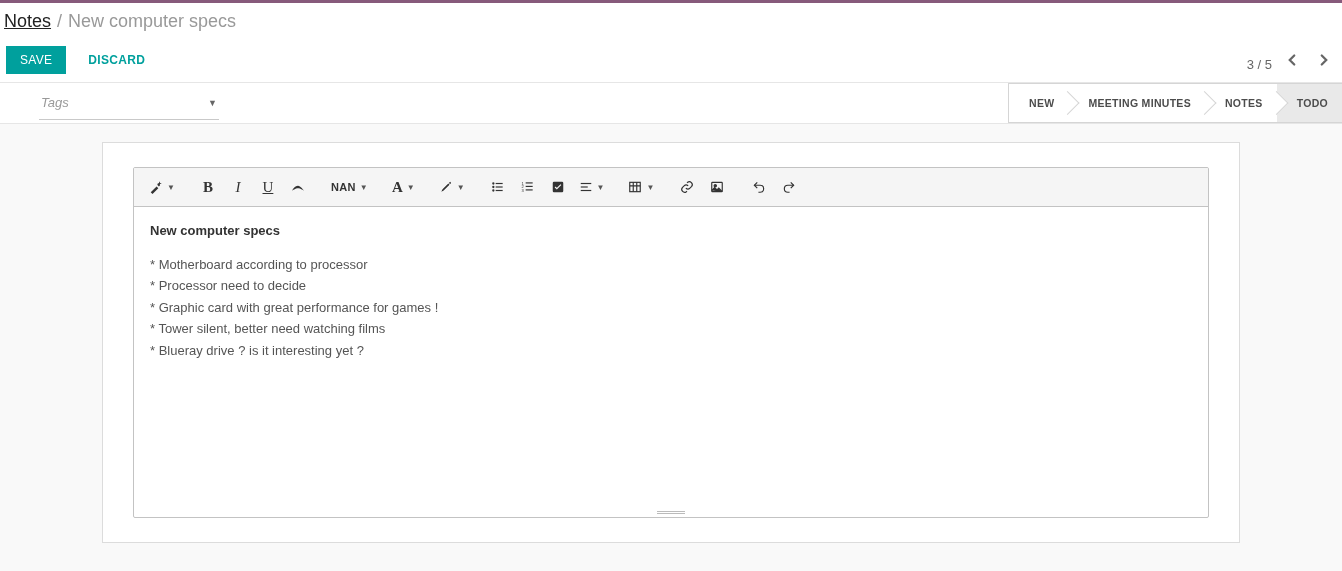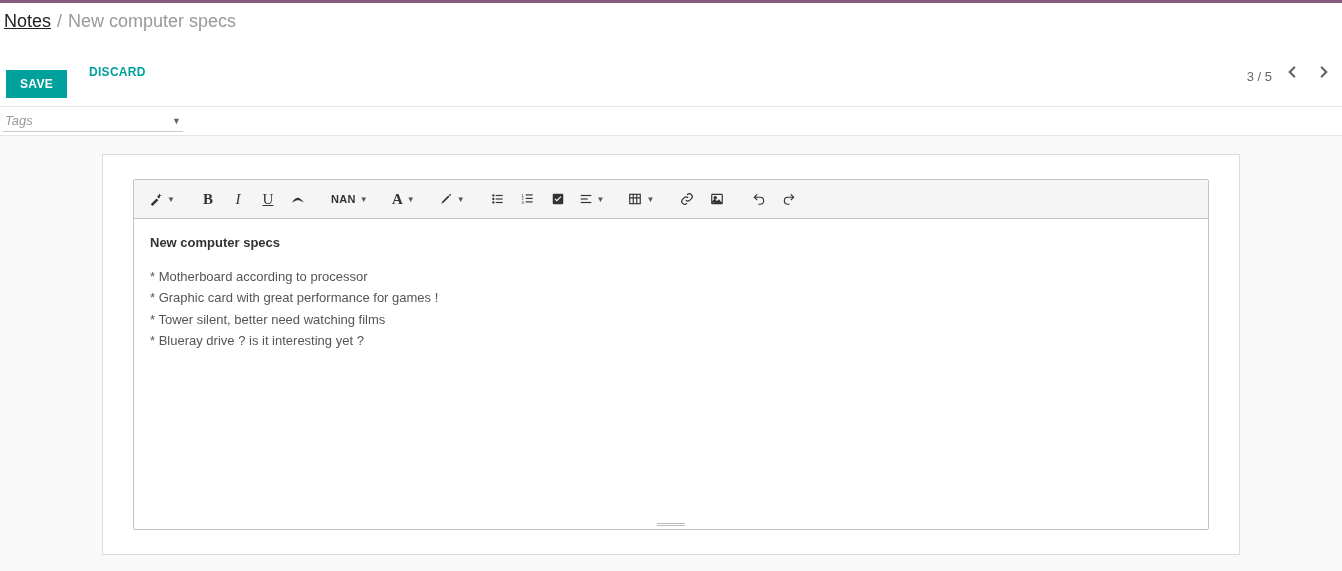--- a/index.html
+++ b/index.html
@@ -3,25 +3,25 @@
 <meta charset="utf-8">
 <style>
 * { box-sizing: border-box; margin: 0; padding: 0; }
 body { font-family: -apple-system, BlinkMacSystemFont, "Segoe UI", Helvetica, Arial, sans-serif; font-size: 13px; color: #4c4c4c; background: #fff; }
 .top-border { height: 3px; background: #875a7b; }
 .breadcrumb { padding: 8px 4px 6px; display: flex; align-items: center; gap: 6px; }
 .breadcrumb .root { font-size: 18px; color: #222; font-weight: 400; }
 .breadcrumb .sep { font-size: 18px; color: #999; }
 .breadcrumb .current { font-size: 18px; color: #999; font-weight: 400; }
 .actions-row { display: flex; align-items: center; padding: 8px 6px; }
-.btn-save { background: #00a09d; color: #fff; border: none; padding: 7px 14px; font-size: 12px; font-weight: 700; letter-spacing: .3px; cursor: pointer; margin-top: 24px; }
+.btn-save { background: #00a09d; color: #fff; border: none; padding: 7px 14px; font-size: 12px; font-weight: 400; letter-spacing: .3px; cursor: pointer; }
 .btn-discard { background: transparent; color: #00a09d; border: none; padding: 7px 14px; font-size: 12px; font-weight: 600; letter-spacing: .3px; cursor: pointer; margin-left: 8px; }
 .pager { margin-left: auto; display: flex; align-items: flex-end; gap: 8px; color: #666; }
 .pager .nav-arrow { width: 24px; height: 24px; display: flex; align-items: center; justify-content: center; cursor: pointer; color: #666; }
-.subbar { display: flex; align-items: stretch; border-top: 1px solid #e6e6e6; border-bottom: 1px solid #e6e6e6; height: 30px; }
+.subbar { display: flex; align-items: stretch; border-top: 1px solid #e6e6e6; border-bottom: 1px solid #e6e6e6; height: 42px; padding-left: 36px; }
 .tags-field { width: 180px; border-bottom: 1px solid #c9c9c9; margin: 3px 0 3px 3px; display: flex; align-items: center; position: relative; }
 .tags-field input { border: none; width: 100%; font-size: 13px; color: #333; outline: none; padding: 2px 18px 2px 2px; background: transparent; }
 .tags-field input::placeholder { color: #999; font-style: italic; }
 .tags-field .dd { position: absolute; right: 2px; font-size: 9px; color: #666; cursor: pointer; }
 .stages { margin-left: auto; display: flex; align-items: stretch; }
 .stage { position: relative; display: flex; align-items: center; padding: 0 14px 0 20px; font-size: 10.5px; font-weight: 600; letter-spacing: .3px; color: #4c4c4c; background: #fff; border-top: 1px solid #d5d5d5; border-bottom: 1px solid #d5d5d5; cursor: pointer; }
 .stage::after { content: ""; position: absolute; right: -8px; top: 50%; transform: translateY(-50%) rotate(45deg); width: 16px; height: 16px; background: inherit; border-top: 1px solid #d5d5d5; border-right: 1px solid #d5d5d5; z-index: 1; }
 .stage:first-child { border-left: 1px solid #d5d5d5; }
 .stage.active { background: #e9e9e9; }
 .stage.active::after { background: #e9e9e9; }
@@ -72,20 +72,26 @@
         </svg>
     </span>
   </div>
 </div>
 
 <div class="subbar">
   <div class="tags-field">
     <input type="text" placeholder="Tags" style="">
     <span class="dd">▼</span>
   </div>
+  <div class="stages">
+    <div class="stage">NEW</div>
+    <div class="stage">MEETING MINUTES</div>
+    <div class="stage">NOTES</div>
+    <div class="stage active">TODO</div>
+  </div>
 </div>
 
 <div class="form-area">
   <div class="sheet">
     <div class="editor-wrap">
 
       <div class="toolbar">
         <div class="tbtn">
           <svg viewBox="0 0 24 24" fill="currentColor">
               <path d="M3 21l10-10 3 3L6 24zM14 8l2-2 3 3-2 2zM18 2l1 3 3 1-3 1-1 3-1-3-3-1 3-1z"></path>
@@ -188,20 +194,21 @@
           <svg viewBox="0 0 24 24" fill="none" stroke="currentColor" stroke-width="2">
               <path d="M15 14l5-5-5-5"></path>
               <path d="M20 9H10a6 6 0 0 0 0 12h3"></path>
             </svg>
         </div>
       </div>
 
       <div class="editor-body" contenteditable="true" style="">
         <div class="title">New computer specs</div>
         <div class="line">* Motherboard according to processor</div>
+        <div class="line">* Processor need to decide</div>
         <div class="line">* Graphic card with great performance for games !</div>
         <div class="line">* Tower silent, better need watching films</div>
         <div class="line">* Blueray drive ? is it interesting yet ?</div>
       </div>
 
       <div class="resize-handle">
         <div class="grip"></div>
       </div>
     </div>
     <div style="height:24px"></div>

